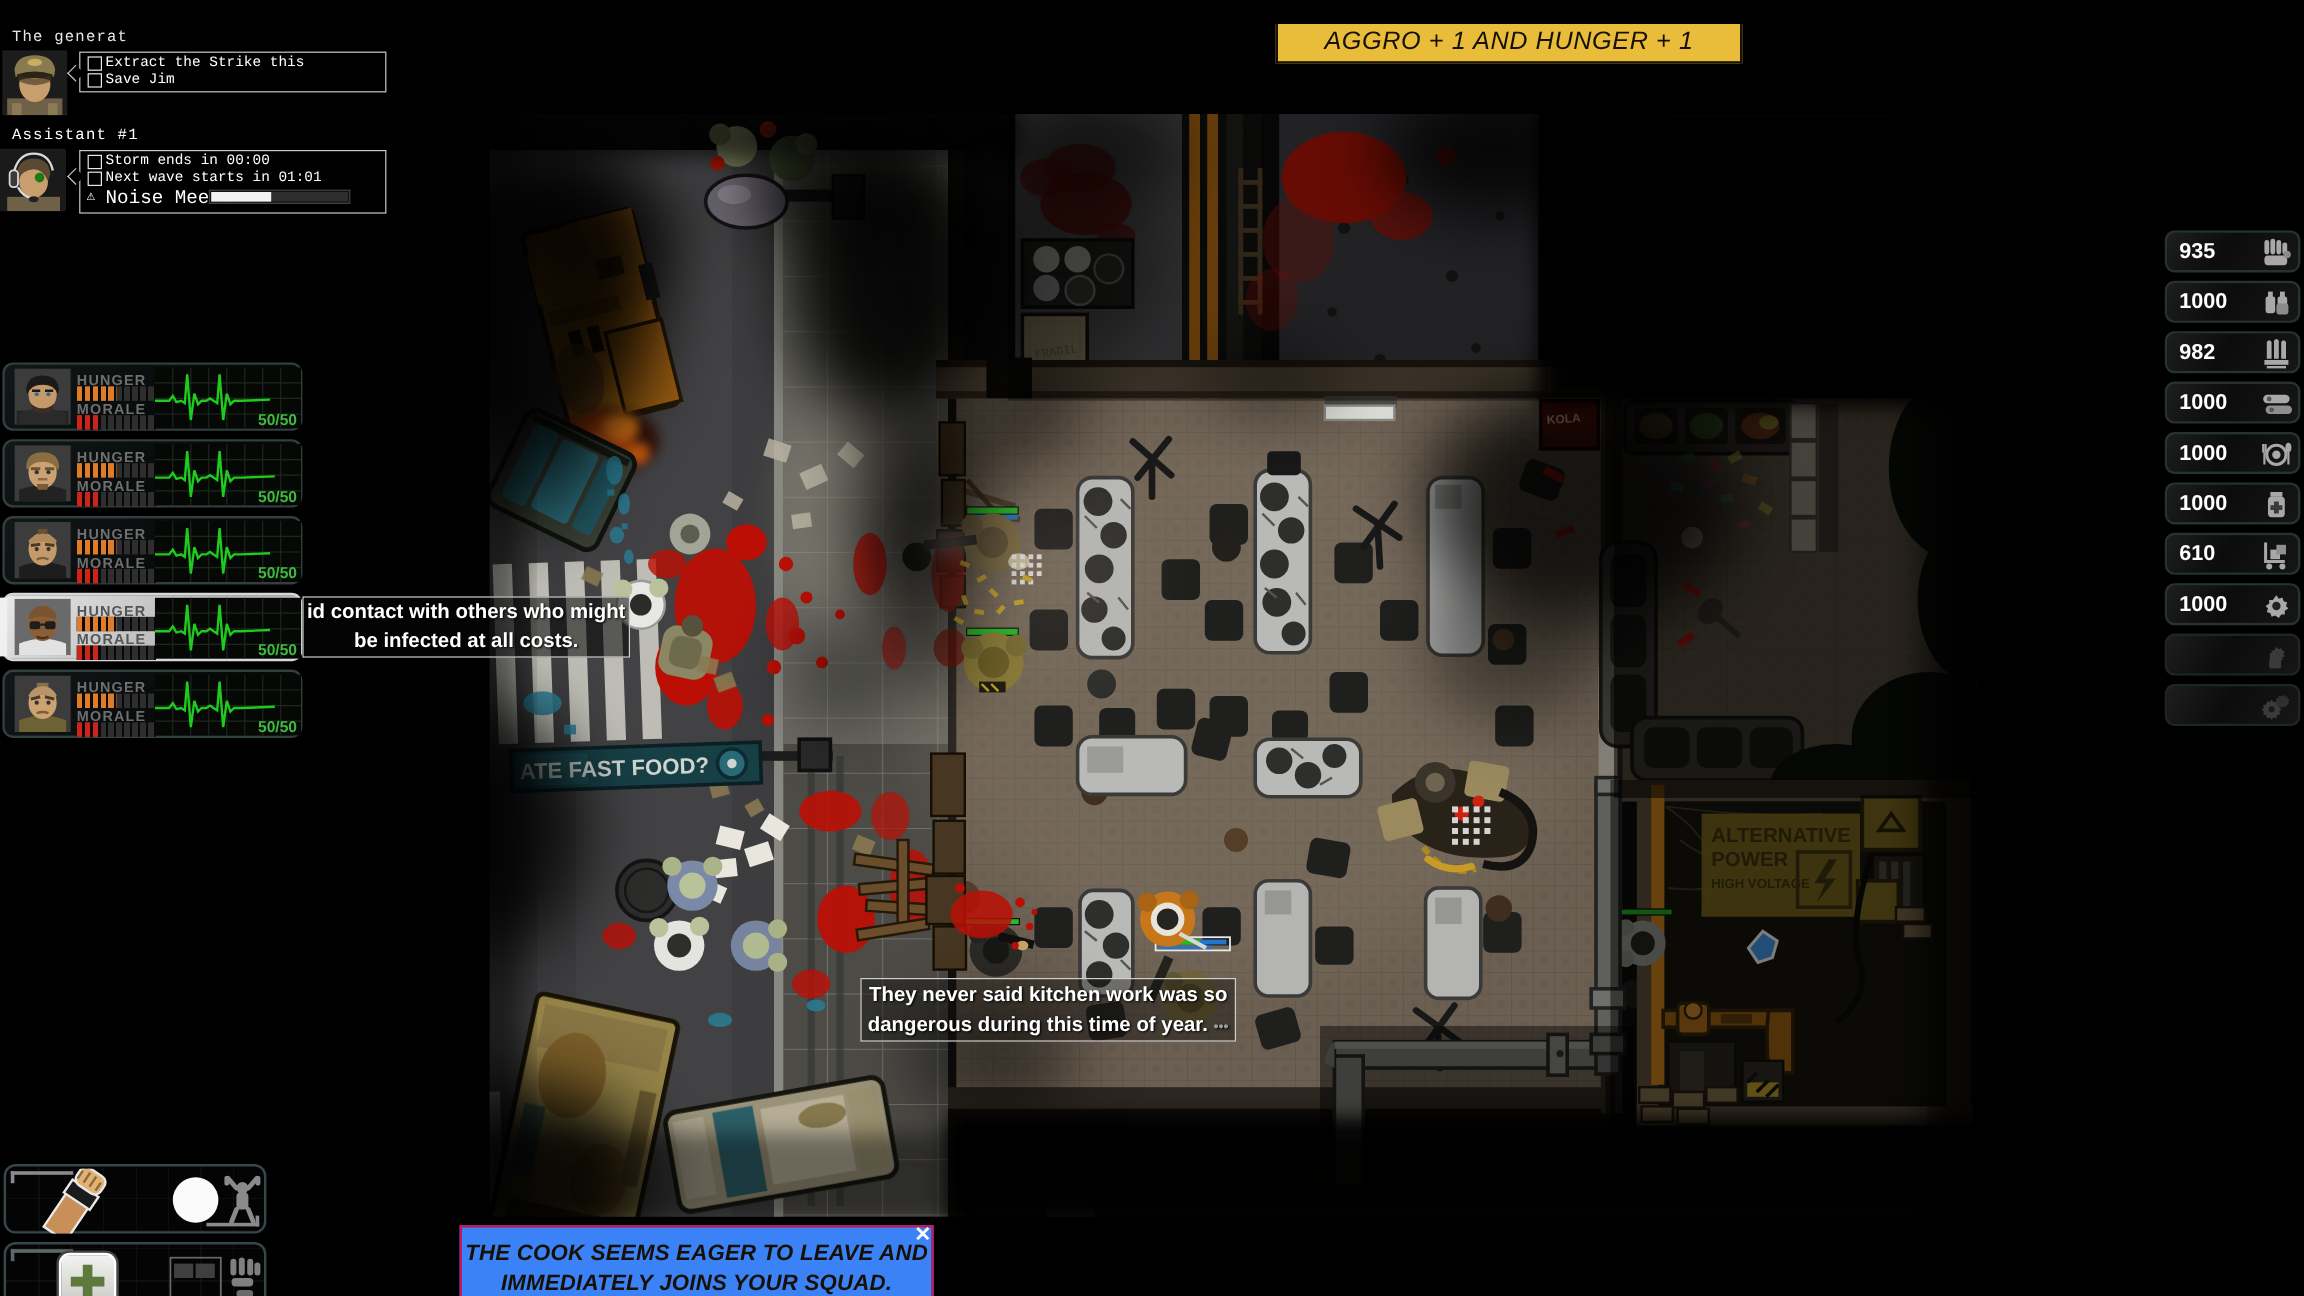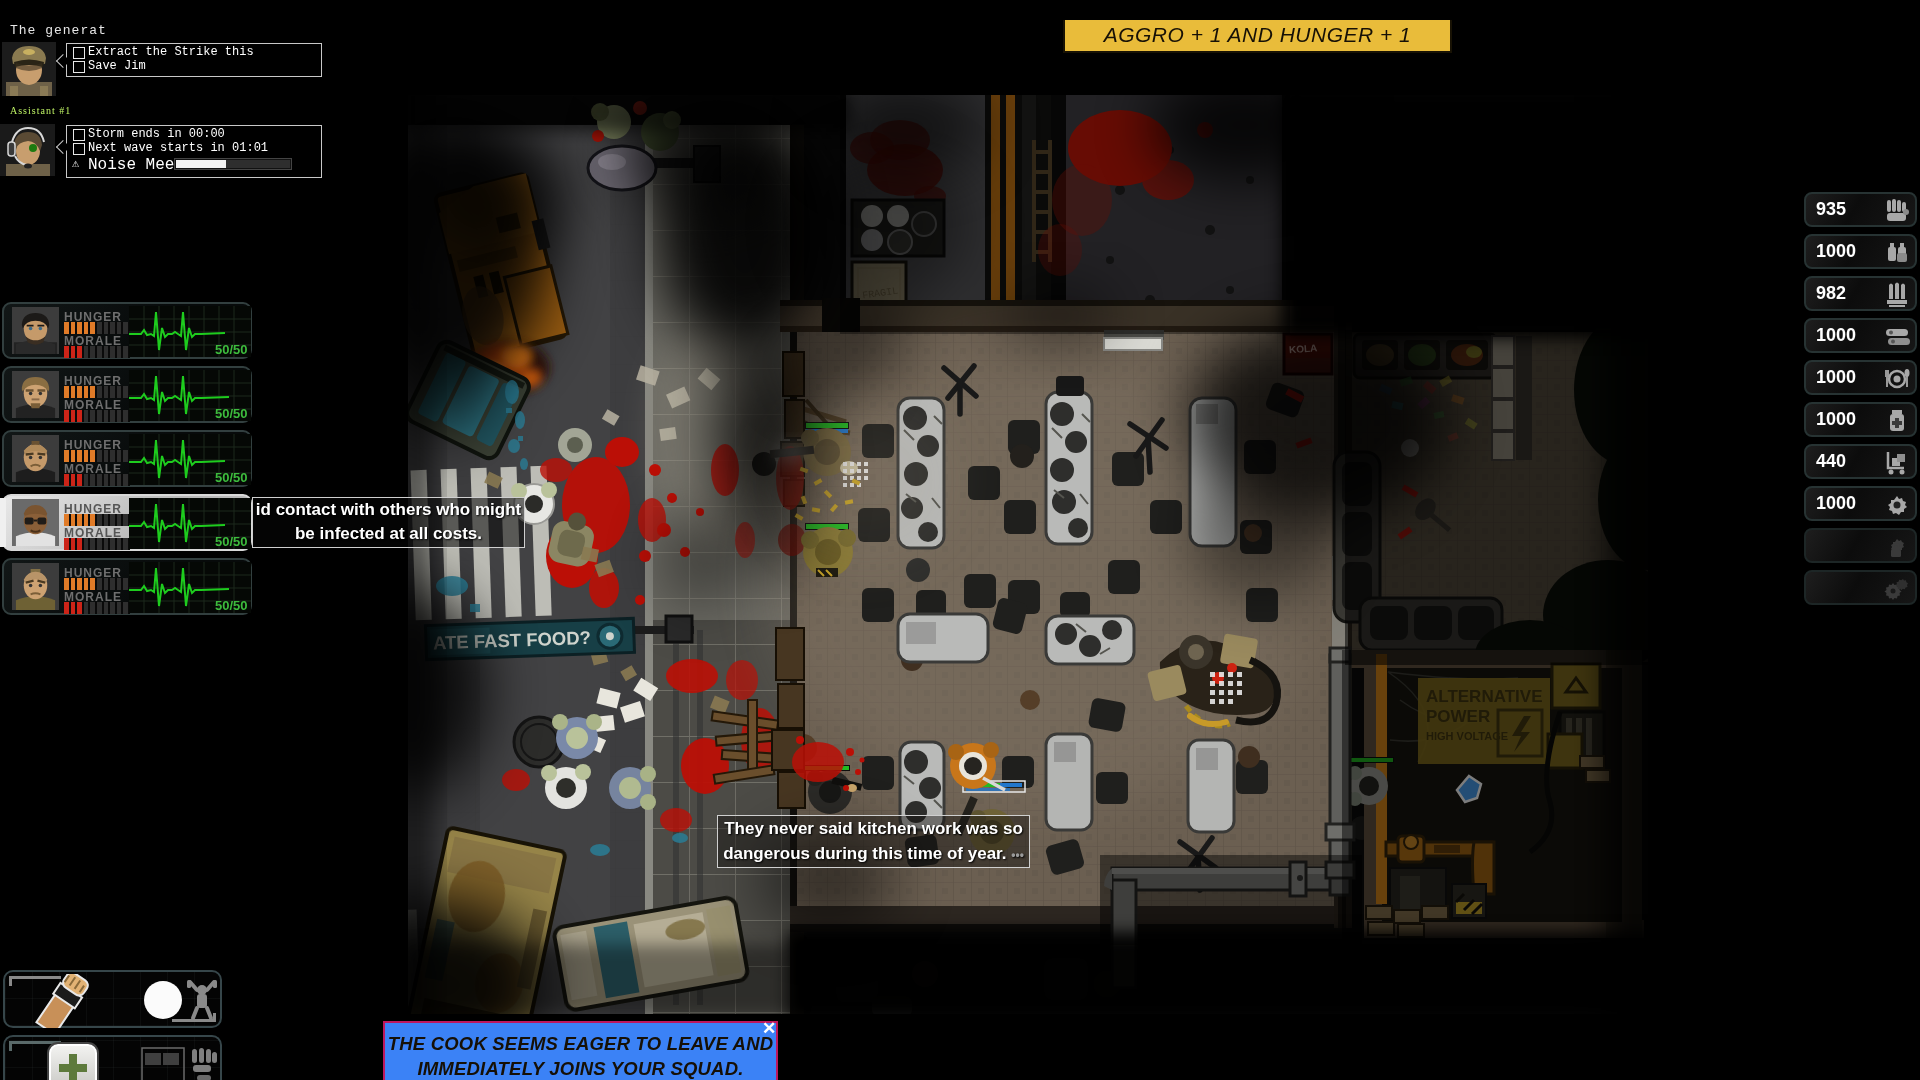--- a/index.html
+++ b/index.html
@@ -860,21 +860,21 @@
 
     <div class="abs" style="left:66px;top:23px;width:254px;height:32px;background:#000;border:1px solid #c8c8c8;"></div>
     <div class="abs" style="left:58px;top:36px;width:9px;height:9px;background:#000;border-left:1px solid #c8c8c8;border-bottom:1px solid #c8c8c8;transform:rotate(45deg);"></div>
 
     <div class="abs" style="left:73px;top:27px;width:10px;height:10px;border:1.5px solid #e8e8e8;"></div>
     <div class="abs mono" style="left:88px;top:25px;font-size:12px;color:#fff;letter-spacing:0px;">Extract the Strike this</div>
 
     <div class="abs" style="left:73px;top:41px;width:10px;height:10px;border:1.5px solid #e8e8e8;"></div>
     <div class="abs mono" style="left:88px;top:39px;font-size:12px;color:#fff;letter-spacing:0px;">Save Jim</div>
 
-    <div class="abs mono" style="left:10px;top:85px;font-size:10px;color:#bef264;letter-spacing:1px;font-family:Liberation Serif, serif;">Assistant #1</div>
+    <div class="abs mono" style="left:10px;top:85px;font-size:13px;color:#ffffff;letter-spacing:1px;">Assistant #1</div>
 
     <div class="abs" style="left:0px;top:104px;width:55px;height:52px;background:#191919;">
       <svg width="55" height="52" viewBox="0 0 55 52">
         <rect width="55" height="52" fill="#1a1a1a"></rect>
         <rect x="6" y="40" width="44" height="12" fill="#6e6148"></rect>
         <ellipse cx="28" cy="27" rx="12" ry="14" fill="#c89e6e"></ellipse>
         <path d="M14 20 q2 -12 14 -12 q13 0 14 13 l-2 6 q-4 -10 -12 -10 q-10 1 -12 8z" fill="#5a4a34"></path>
         <path d="M12 18 q4 -14 16 -14 q13 0 16 14" fill="none" stroke="#d8d8d8" stroke-width="2"></path>
         <rect x="8" y="18" width="7" height="14" rx="3" fill="#3a3a3a" stroke="#d8d8d8" stroke-width="1.5"></rect>
         <circle cx="33" cy="24" r="4" fill="#1d7a10"></circle>
@@ -1118,21 +1118,21 @@
     <div class="rbox" style="top:382px;">
         <span class="num">1000</span>
       <svg width="28" height="28" viewBox="0 0 28 28" fill="#a8a8a8">
         <rect x="7" y="7" width="14" height="17" rx="3"></rect>
           <rect x="9" y="3" width="10" height="4"></rect>
         <path d="M12 11 h4 v3 h3 v4 h-3 v3 h-4 v-3 h-3 v-4 h3z" fill="#3a3a3a"></path>
       </svg>
     </div>
 
     <div class="rbox" style="top:424px;">
-        <span class="num">440</span>
+        <span class="num">610</span>
       <svg width="28" height="28" viewBox="0 0 28 28" fill="#a8a8a8">
         <path d="M5 3 v16 h16" fill="none" stroke="#a8a8a8" stroke-width="2.5"></path>
         <circle cx="8" cy="23" r="2.5"></circle>
           <circle cx="19" cy="23" r="2.5"></circle>
         <rect x="9" y="9" width="8" height="8"></rect>
           <rect x="14" y="5" width="8" height="8" fill="#8f8f8f"></rect>
       </svg>
     </div>
 
     <div class="rbox" style="top:466px;">

